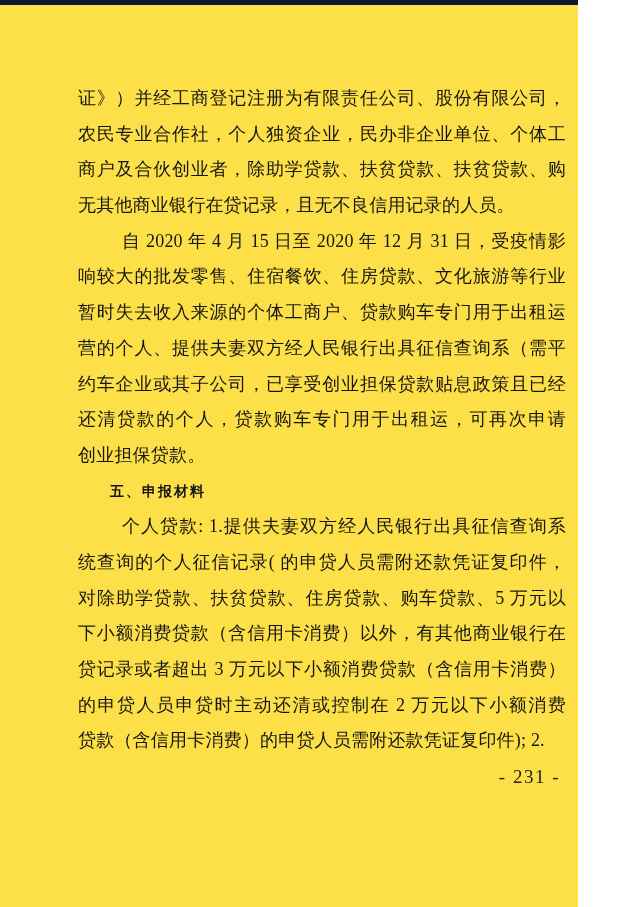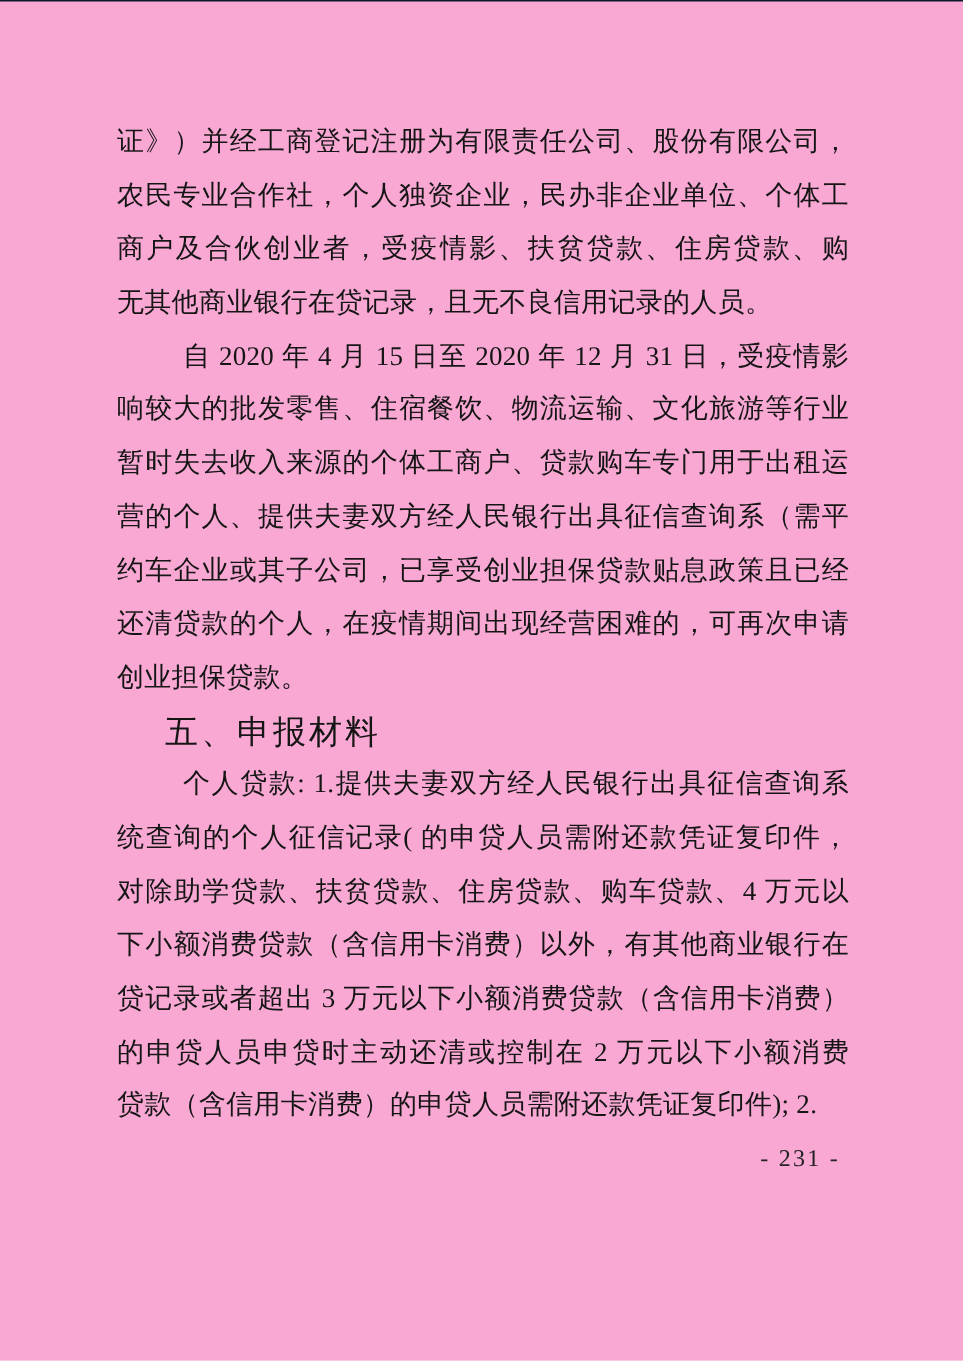--- a/index.html
+++ b/index.html
@@ -1,21 +1,21 @@
 <!DOCTYPE html>
 <html><head>
 <meta charset="utf-8">
 <style>
   html,body{margin:0;padding:0;background:#ffffff;}
   body{width:642px;height:907px;overflow:hidden;}
   .page{
     position:relative;
-    width:642px;height:907px;
-    background:#f9a8d4;
-    border-top:1px solid #0f172a;
+    width:578px;height:907px;
+    background:#fde047;
+    border-top:5px solid #0f172a;
     font-family:"Liberation Serif","DejaVu Serif",serif;
     color:#151515;
     box-sizing:border-box;
   }
   .text-block{
     position:absolute;
     left:78px;top:76px;width:488px;
   }
   .tline{
     font-size:18px;
@@ -28,65 +28,65 @@
   }
   .tline.end{
     text-align:right;
     text-align-last:left;
   }
   .tline.ind{
     text-indent:44px;
   }
   .tline.heading{
     font-family:"Liberation Sans","DejaVu Sans",sans-serif;
-    font-weight:400;
-    font-size:22px;
+    font-weight:700;
+    font-size:14px;
     text-align:left;
     text-align-last:left;
     text-indent:32px;
     letter-spacing:2px;
   }
   .tline.pagenum{
     text-align:right;
     text-align-last:right;
-    font-size:16px;
+    font-size:19px;
     letter-spacing:1.5px;
     padding-right:6px;
     color:#222;
   }
 </style>
 </head>
 <body>
 
 <div class="page">
   <div class="text-block">
 
     <div>
       <div class="tline">证》）并经工商登记注册为有限责任公司、股份有限公司，</div>
       <div class="tline">农民专业合作社，个人独资企业，民办非企业单位、个体工</div>
-      <div class="tline">商户及合伙创业者，受疫情影、扶贫贷款、住房贷款、购</div>
+      <div class="tline">商户及合伙创业者，除助学贷款、扶贫贷款、扶贫贷款、购</div>
       <div class="tline end">无其他商业银行在贷记录，且无不良信用记录的人员。</div>
     </div>
 
     <div>
       <div class="tline ind">自 2020 年 4 月 15 日至 2020 年 12 月 31 日，受疫情影</div>
-      <div class="tline">响较大的批发零售、住宿餐饮、物流运输、文化旅游等行业</div>
+      <div class="tline">响较大的批发零售、住宿餐饮、住房贷款、文化旅游等行业</div>
       <div class="tline">暂时失去收入来源的个体工商户、贷款购车专门用于出租运</div>
       <div class="tline">营的个人、提供夫妻双方经人民银行出具征信查询系（需平台</div>
       <div class="tline">约车企业或其子公司，已享受创业担保贷款贴息政策且已经</div>
-      <div class="tline">还清贷款的个人，在疫情期间出现经营困难的，可再次申请</div>
+      <div class="tline">还清贷款的个人，贷款购车专门用于出租运，可再次申请</div>
       <div class="tline end">创业担保贷款。</div>
     </div>
 
     <div class="tline heading">五、申报材料</div>
 
     <div>
       <div class="tline ind">个人贷款: 1.提供夫妻双方经人民银行出具征信查询系</div>
       <div class="tline">统查询的个人征信记录( 的申贷人员需附还款凭证复印件，</div>
-      <div class="tline">对除助学贷款、扶贫贷款、住房贷款、购车贷款、4 万元以</div>
+      <div class="tline">对除助学贷款、扶贫贷款、住房贷款、购车贷款、5 万元以</div>
       <div class="tline">下小额消费贷款（含信用卡消费）以外，有其他商业银行在</div>
       <div class="tline">贷记录或者超出 3 万元以下小额消费贷款（含信用卡消费）</div>
       <div class="tline">的申贷人员申贷时主动还清或控制在 2 万元以下小额消费</div>
       <div class="tline end">贷款（含信用卡消费）的申贷人员需附还款凭证复印件); 2.</div>
     </div>
 
     <div class="tline pagenum">- 231 -</div>
 
   </div>
 </div>

